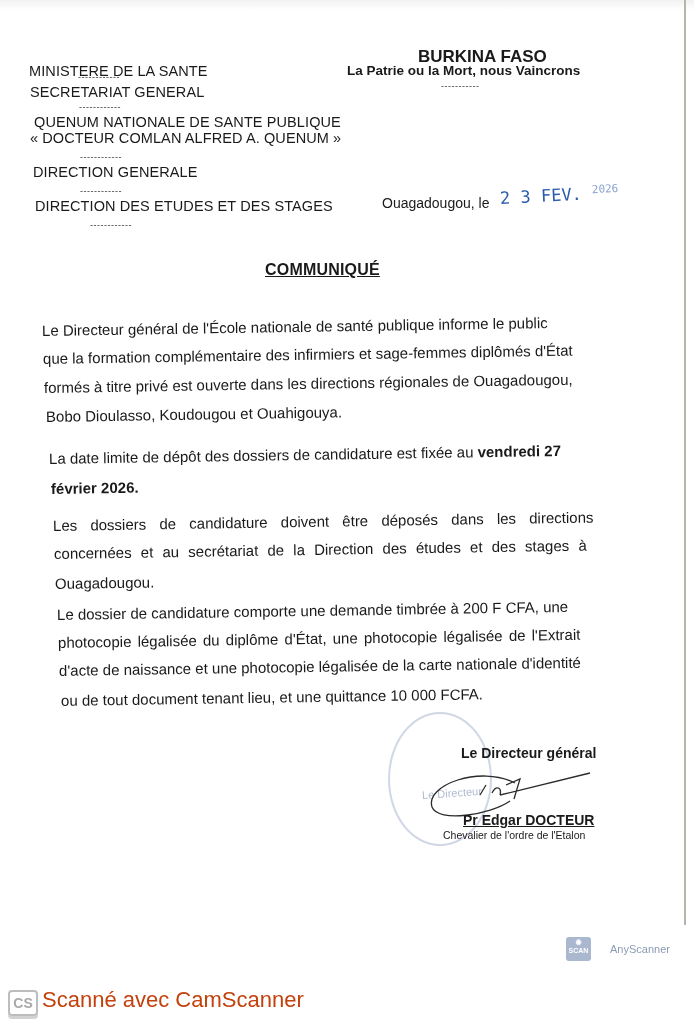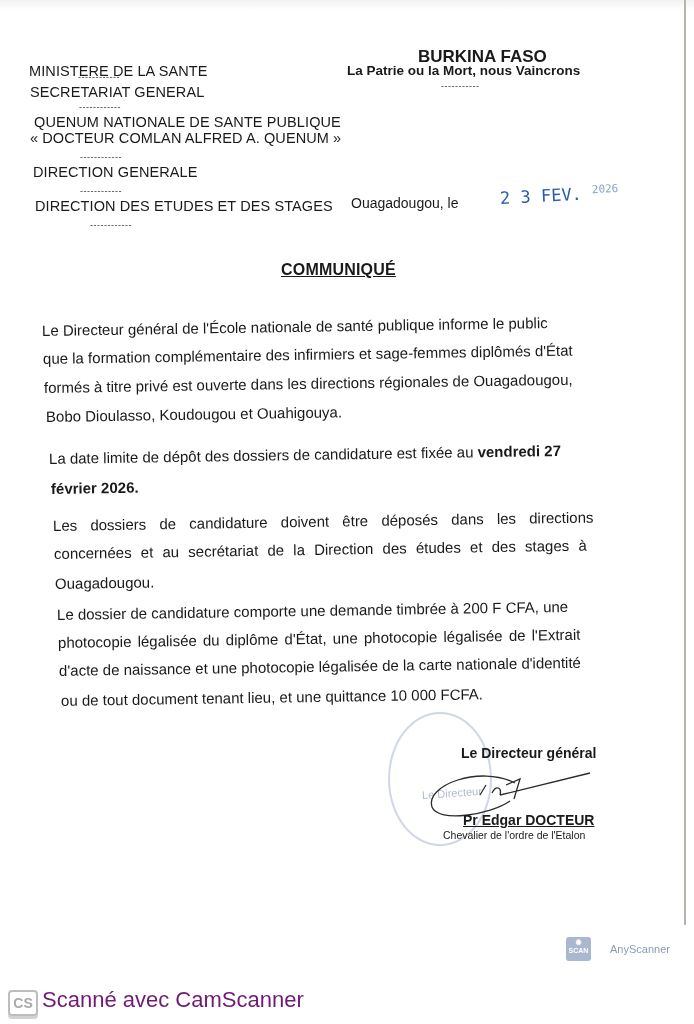--- a/index.html
+++ b/index.html
@@ -15,30 +15,30 @@
   }
   .page-edge {
     position: absolute; left: 684px; top: 0; width: 2px; height: 925px;
     background: #b9b3ad;
   }
   .abs { position: absolute; white-space: nowrap; }
   .hdr-left { font-size: 14.5px; letter-spacing: 0.1px; }
   .dash { font-size: 9px; color: #333; letter-spacing: 0.5px; }
   .hdr-right-title { font-size: 17px; font-weight: bold; }
   .hdr-right-motto { font-size: 13.5px; font-weight: bold; }
-  .place { font-size: 14px; }
+  .place { font-size: 14px; margin-left: 31px; }
   .stamp-date {
     font-family: "DejaVu Sans Mono", monospace;
     color: #2a5caa; font-size: 17px; transform: rotate(-3deg);
     transform-origin: left center;
   }
   .stamp-date .year { font-size: 11px; color: #8aa4cf; vertical-align: 6px; }
   .title {
     left: 265px; top: 261px; font-size: 16px; font-weight: bold;
-    text-decoration: underline; letter-spacing: 0.2px; margin-left: 16px;
+    text-decoration: underline; letter-spacing: 0.2px;
   }
   .body-line { font-size: 15px; transform: rotate(-0.9deg); transform-origin: left center; }
   .justify {
     display: flex; justify-content: space-between; width: 598px;
   }
   .sig-block { font-size: 14px; font-weight: bold; }
   .sig-name { font-size: 14px; font-weight: bold; text-decoration: underline; }
   .sig-title { font-size: 10.5px; }
   .seal {
     position: absolute; left: 388px; top: 712px; width: 100px; height: 130px;
@@ -53,21 +53,21 @@
     background: #a9b7cf; border-radius: 3px; color: #fff;
     font-size: 7px; font-weight: bold; text-align: center; line-height: 9px;
   }
   .anyscan-label { left: 602px; top: 943px; font-size: 11px; color: #8c9bb4; margin-left: 8px; }
   .cs-badge {
     position: absolute; left: 8px; top: 990px; width: 26px; height: 22px;
     border: 2px solid #bdbdbd; border-radius: 4px; color: #a9a9a9;
     font-size: 14px; font-weight: bold; text-align: center; line-height: 22px;
     box-shadow: 0 3px 0 #d2d2d2;
   }
-  .cs-label { left: 42px; top: 987px; font-size: 22px; color: #701a75; }
+  .cs-label { left: 42px; top: 987px; font-size: 22px; color: #c2410c; }
 </style>
 </head>
 <body>
 
 <div class="top-strip"></div>
 <div class="page-edge"></div>
 
 <div>
   <div class="abs hdr-left" style="left:29px;top:63px">MINISTERE DE LA SANTE</div>
   <div class="abs dash" style="left:78px;top:72px">------------</div>

